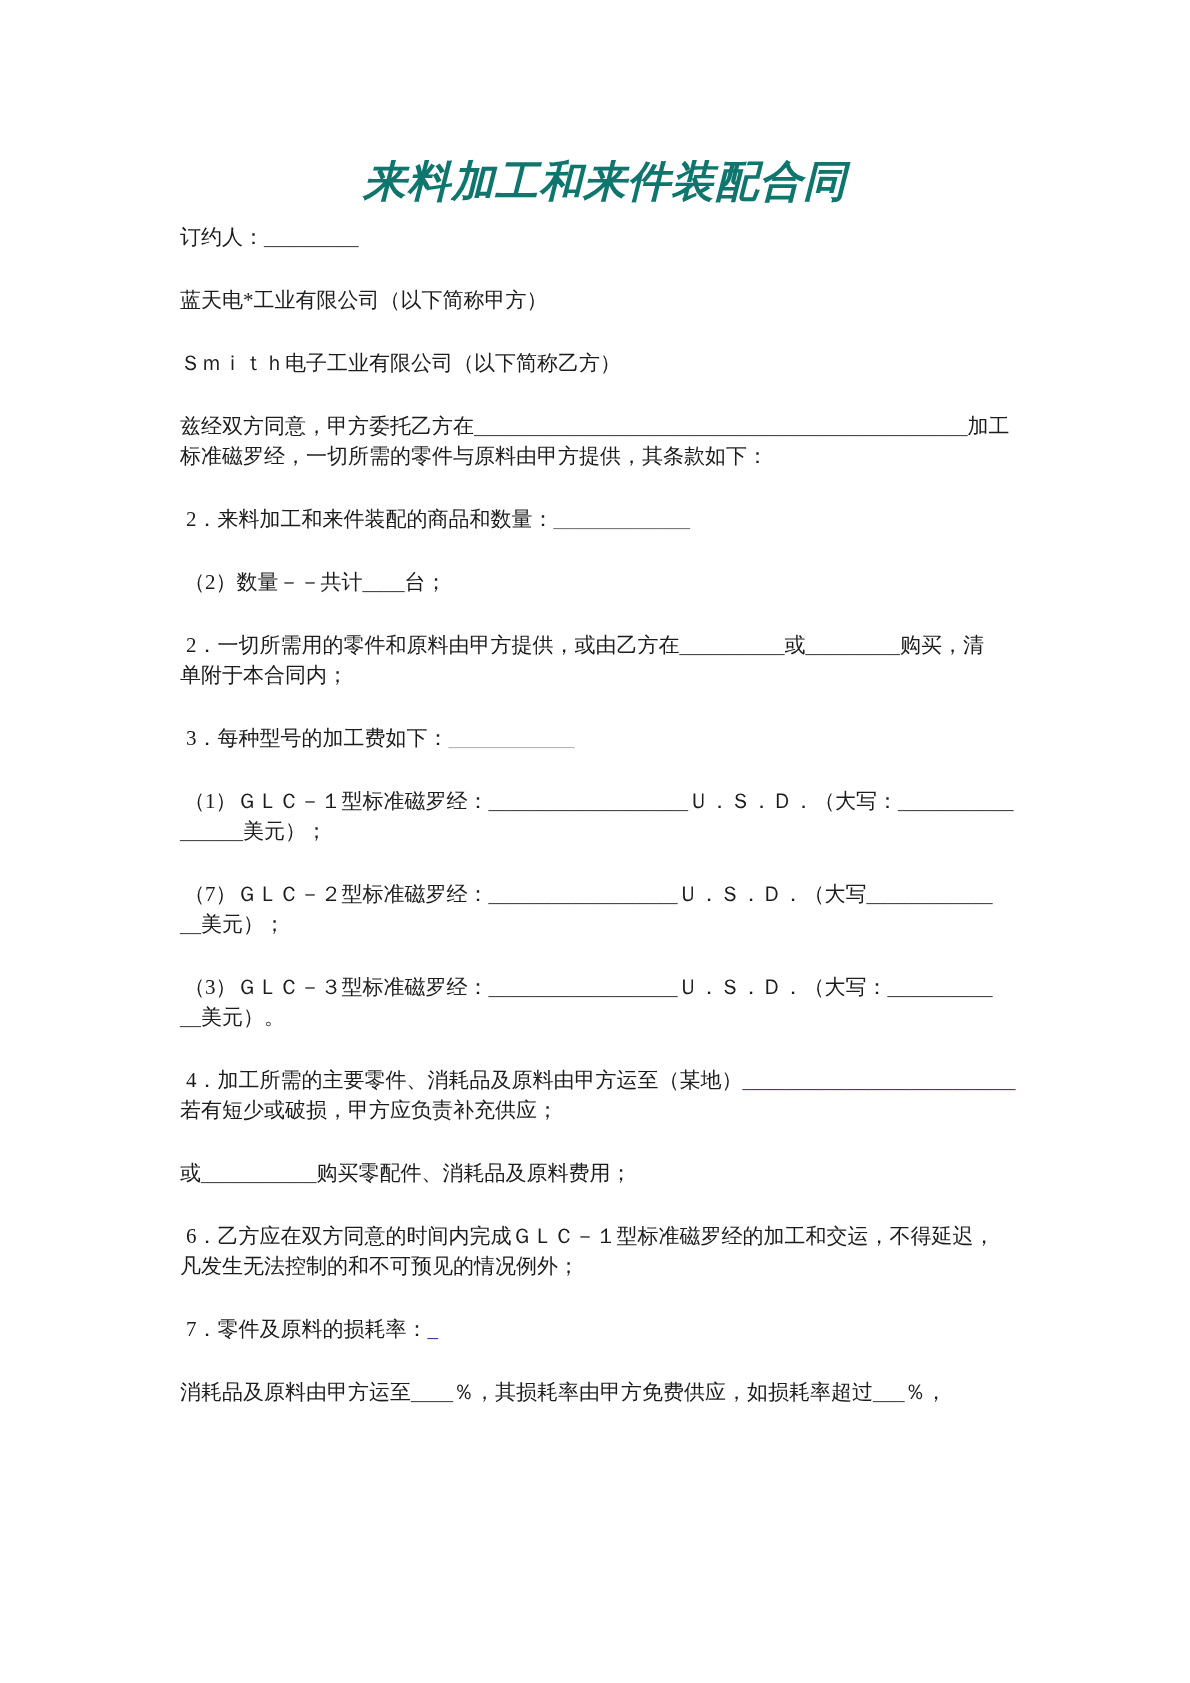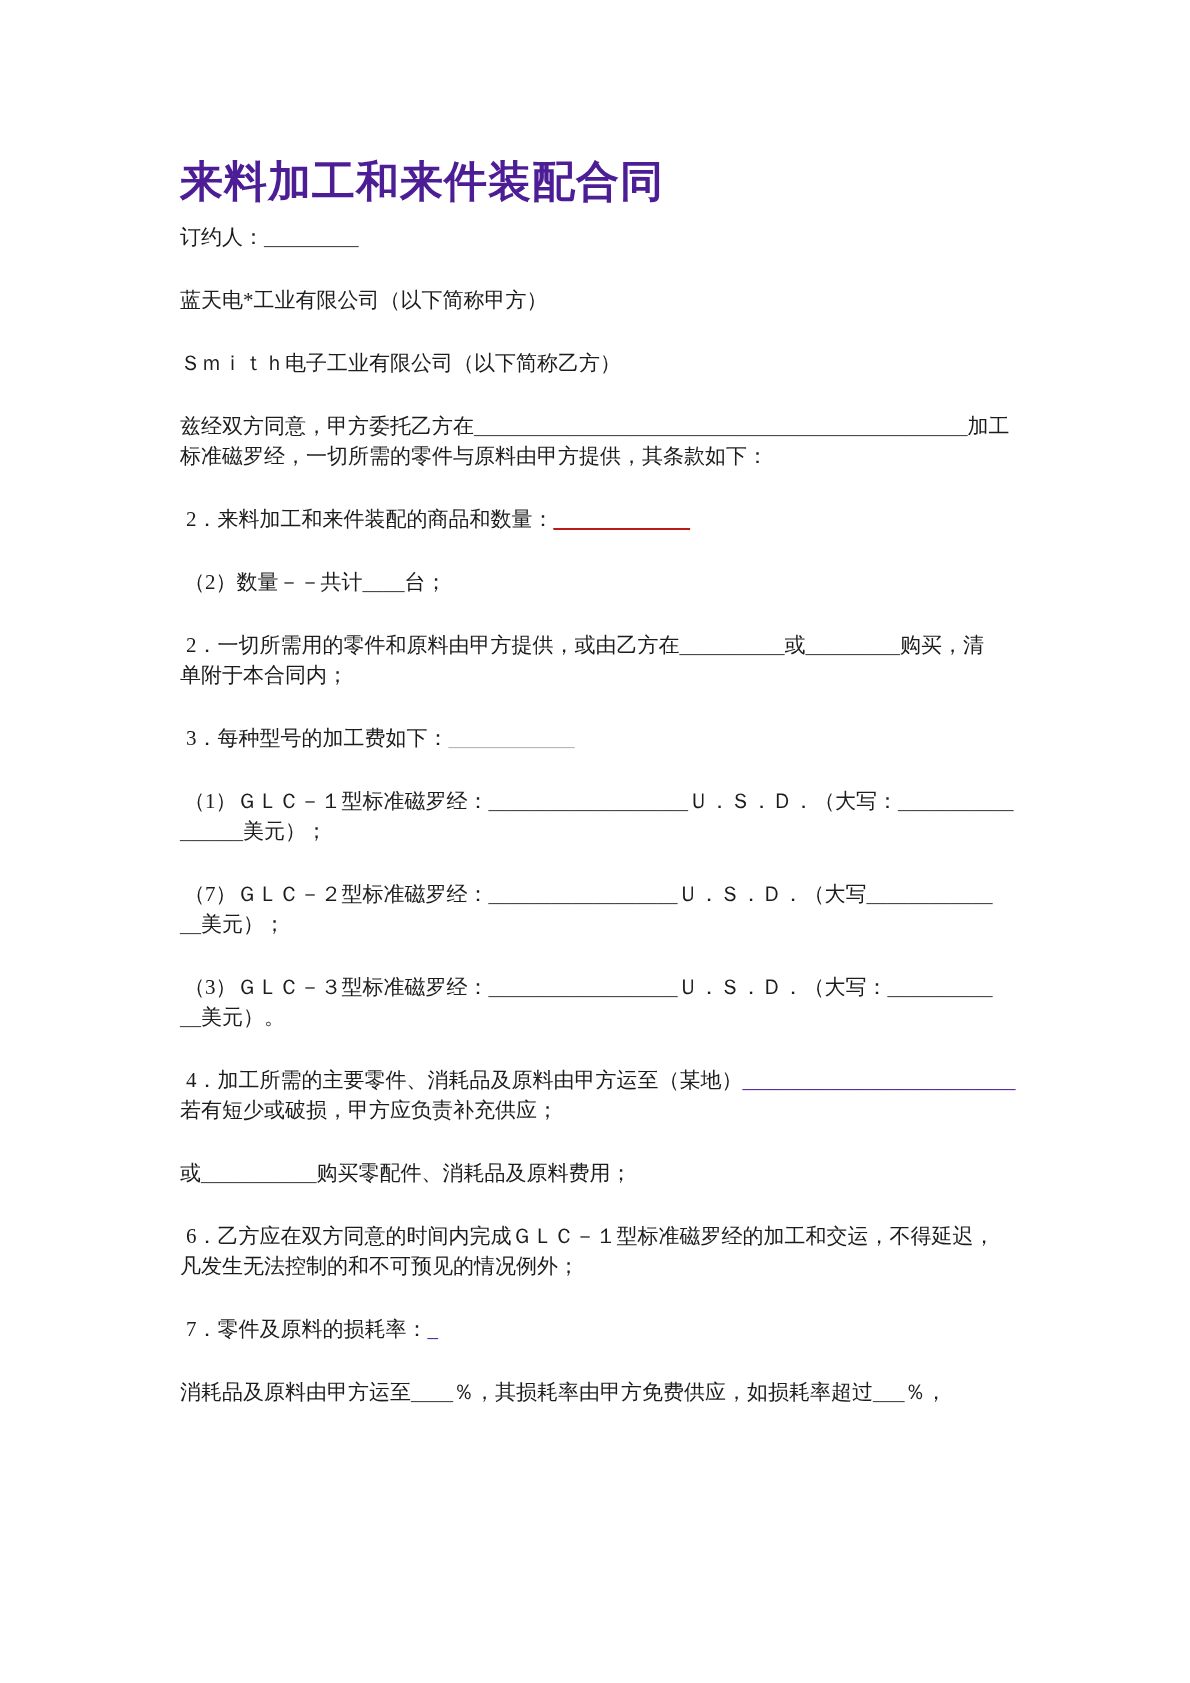--- a/index.html
+++ b/index.html
@@ -12,37 +12,39 @@
   }
   .page {
     box-sizing:border-box;
     width:1190px; height:1683px;
     padding:158px 160px 0 180px;
     background:#ffffff;
   }
   .doc-title {
     font-size:43px;
     font-weight:bold;
+    text-align:center;
     letter-spacing:1px;
     margin:0 0 16px 0;
     line-height:48px;
-    color:#4c1d95;
+    color:#0f766e;
+    font-style:italic;
   }
   p.para {
     margin:8px 0 33px 0;
     line-height:30px;
     white-space:nowrap;
   }
   .ln { display:block; white-space:nowrap; }
   .sp-before { margin-top:31px; }           
   .num { padding-left:6px; }                
   .sub { padding-left:4px; }                
   .blank { letter-spacing:0; font-family:"Liberation Serif","DejaVu Serif",serif; }
   .bk-dk { color:#3f3f3f; }                 
-  .bk-md { color:#b91c1c;text-decoration:underline; }                 
+  .bk-md { color:#737373; }                 
   .bk-gy { color:#4c1d95; }                 
   .bk-lt { color:#b2b2b2; }                 
 </style>
 </head>
 <body>
 
 <div class="page">
 
   <h1 class="doc-title">来料加工和来件装配合同</h1>
 

